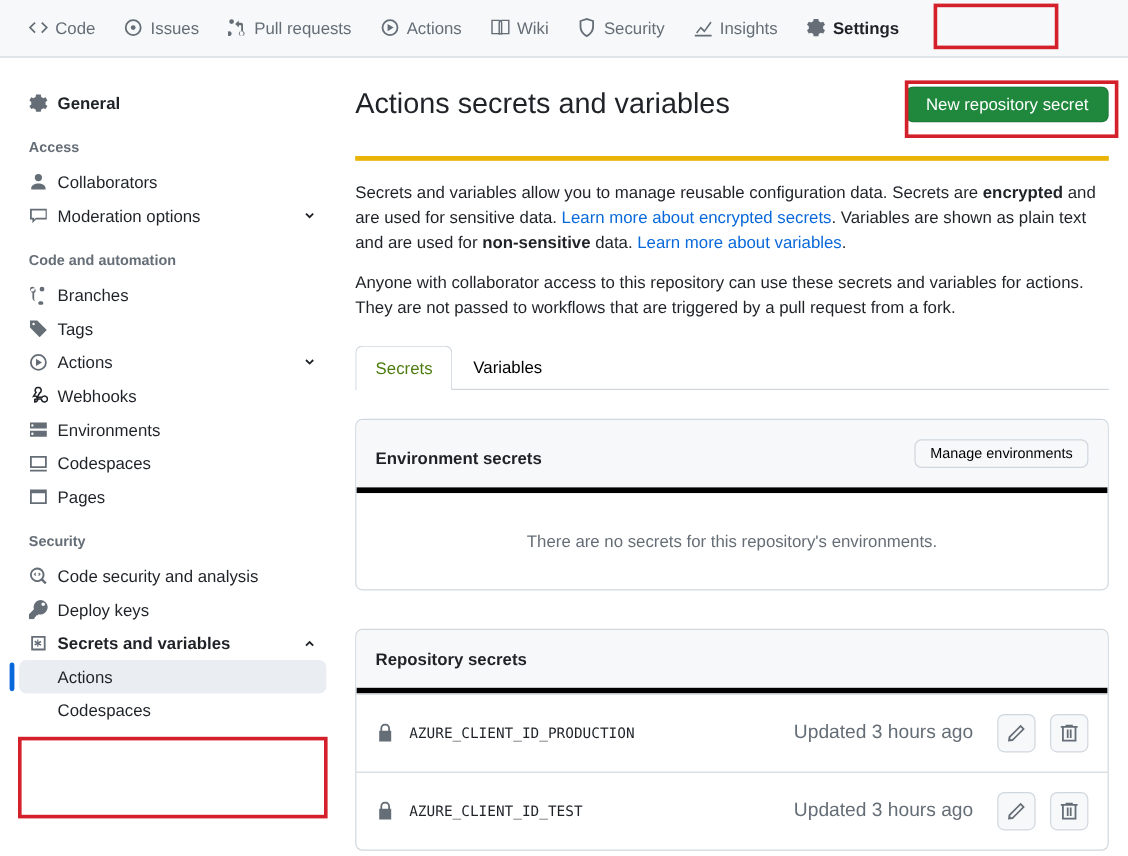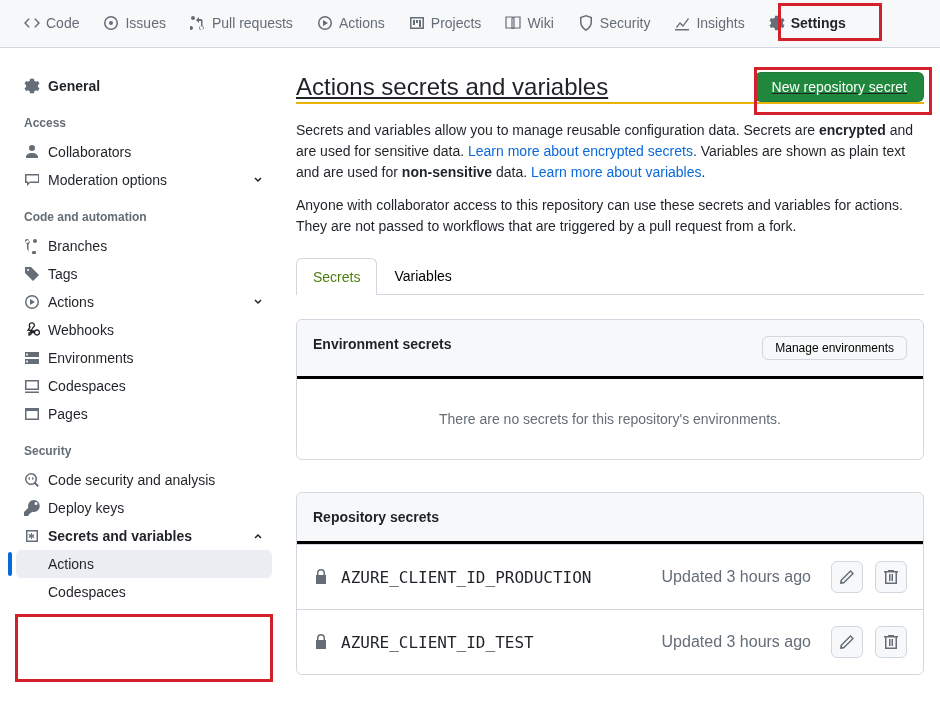--- a/index.html
+++ b/index.html
@@ -22,44 +22,44 @@
 .sidebar-item svg { width: 16px; height: 16px; fill: #656d76; }
 .sidebar-item .label { flex: 1; }
 .sidebar-item .chevron { width: 12px; height: 12px; }
 .sidebar-item.bold { font-weight: 600; }
 .sidebar-heading { font-size: 12px; color: #656d76; font-weight: 700; padding: 16px 8px 8px; }
 .sidebar-sub { padding-left: 32px; }
 .sidebar-sub.active { background: #eaeef2; position: relative; }
 .sidebar-sub.active::before { content: ''; position: absolute; left: -8px; top: 2px; bottom: 2px; width: 4px; background: #0969da; border-radius: 2px; }
 
 
-.page-header { display: flex; justify-content: space-between; align-items: center; padding-bottom: 0; border-bottom: 2px solid #eab308; margin-bottom: 16px; text-decoration: underline; }
+.page-header { display: flex; justify-content: space-between; align-items: center; padding-bottom: 28px; border-bottom: 4px solid #eab308; margin-bottom: 16px; }
 .page-title { font-size: 24px; font-weight: 400; }
 .btn-primary { background: #1f883d; color: #fff; border: 1px solid rgba(31,35,40,.15); border-radius: 6px; padding: 6px 16px; font-size: 14px; font-weight: 500; cursor: pointer; }
 
 
 .description { color: #1f2328; margin-bottom: 12px; line-height: 1.5; }
 .description strong { font-weight: 600; margin-top: 19px; }
 
 
 .tabs { display: flex; border-bottom: 1px solid #d0d7de; margin-top: 20px; margin-bottom: 24px; }
 .tab { padding: 10px 16px; cursor: pointer; color: #000000; border: 1px solid transparent; border-bottom: none; }
 .tab.active { border-color: #d0d7de; border-radius: 6px 6px 0 0; background: #fff; color: #4d7c0f; position: relative; top: 1px; }
 
 
 .panel { border: 1px solid #d0d7de; border-radius: 6px; margin-bottom: 32px; }
-.panel-header { display: flex; justify-content: space-between; align-items: flex-start; padding: 16px; background: #f6f8fa; border-bottom: 3px solid #000000; border-radius: 6px 6px 0 0; }
+.panel-header { display: flex; justify-content: space-between; align-items: flex-end; padding: 16px; background: #f6f8fa; border-bottom: 5px solid #000000; border-radius: 6px 6px 0 0; }
 .panel-title { font-size: 14px; font-weight: 600; }
 .btn-secondary { background: #f6f8fa; border: 1px solid #d0d7de; border-radius: 6px; padding: 4px 12px; font-size: 12px; font-weight: 500; cursor: pointer; }
 .panel-empty { padding: 32px; text-align: center; color: #656d76; }
 
 
 .secret-row { display: flex; align-items: center; padding: 16px; border-top: 1px solid #d0d7de; gap: 12px; }
 .secret-row svg.lock { width: 16px; height: 16px; fill: #656d76; flex-shrink: 0; }
-.secret-name { font-family: ui-monospace, SFMono-Regular, Menlo, monospace; font-size: 16px; flex: 1; }
+.secret-name { font-family: ui-monospace, SFMono-Regular, Menlo, monospace; font-size: 12px; flex: 1; }
 .secret-time { color: #656d76; font-size: 16px; margin-right: 8px; }
 .icon-btn { width: 32px; height: 32px; border: 1px solid #d0d7de; border-radius: 6px; background: #f6f8fa; display: flex; align-items: center; justify-content: center; cursor: pointer; }
 .icon-btn svg { width: 16px; height: 16px; fill: #656d76; }
 
 
 .hl { position: absolute; border: 3px solid #d4202a; pointer-events: none; }
 </style>
 </head>
 <body>
 
@@ -161,26 +161,20 @@
       <svg>
         <use href="#i-pr"></use>
       </svg>
       <span>Pull requests</span>
     </div>
   <div class="nav-item">
       <svg>
         <use href="#i-play"></use>
       </svg>
       <span>Actions</span>
-    </div>
-  <div class="nav-item">
-      <svg>
-        <use href="#i-project"></use>
-      </svg>
-      <span>Projects</span>
     </div>
   <div class="nav-item">
       <svg>
         <use href="#i-book"></use>
       </svg>
       <span>Wiki</span>
     </div>
   <div class="nav-item">
       <svg>
         <use href="#i-shield"></use>

